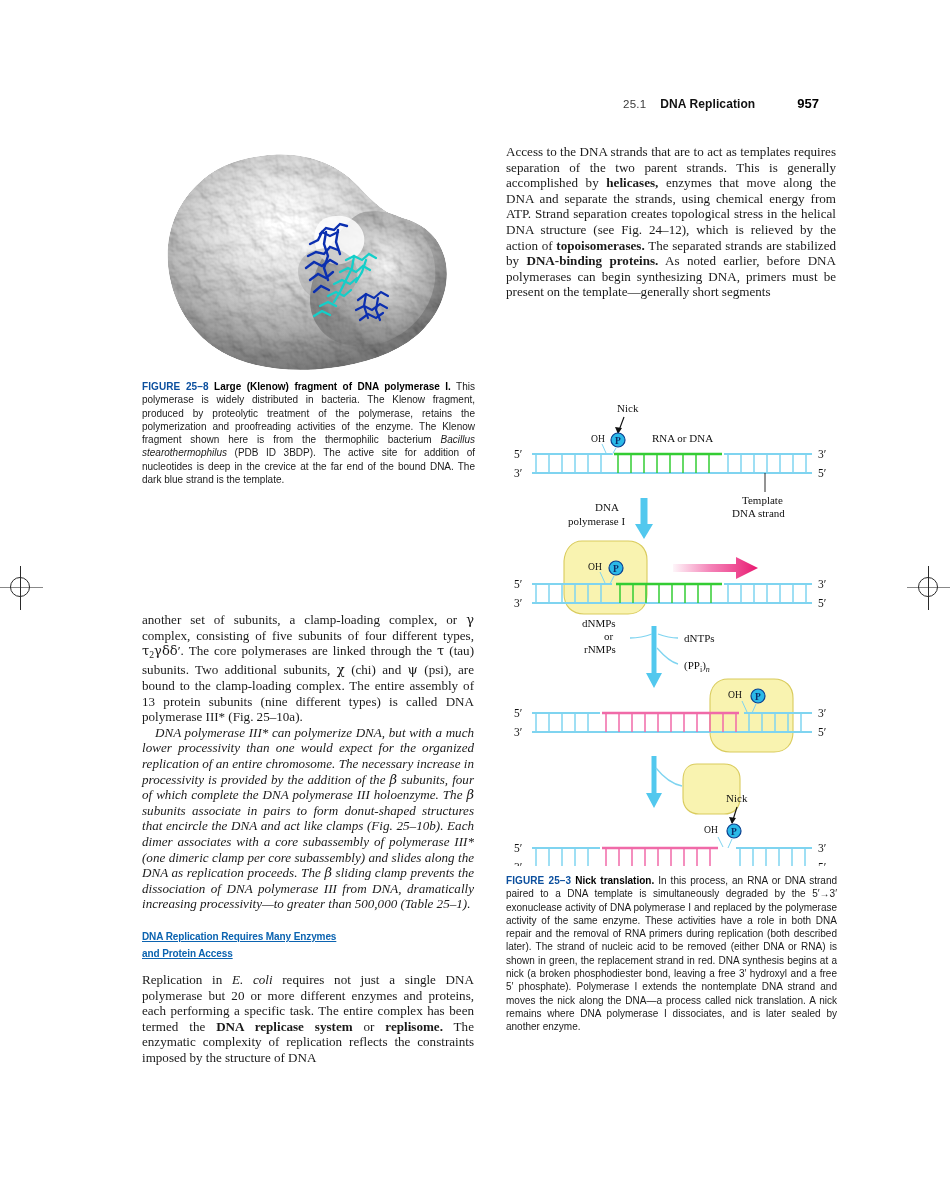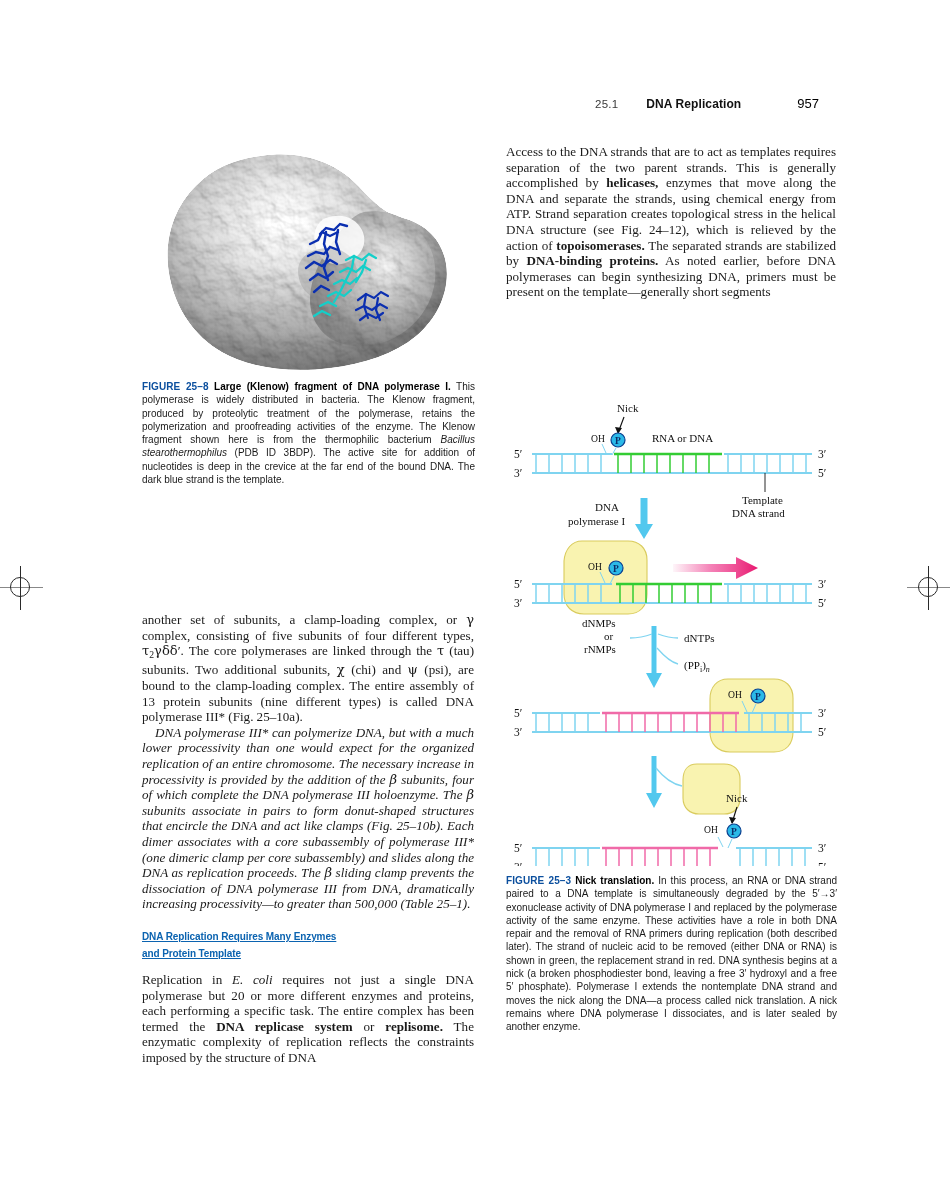--- a/index.html
+++ b/index.html
@@ -17,24 +17,24 @@
   .regmark{position:absolute;width:44px;height:44px;}
   .regmark .ring{position:absolute;left:11px;top:11px;width:20px;height:20px;
     border:1.2px solid #2a2a2a;border-radius:50%;box-sizing:border-box;background:transparent;}
   .regmark .v{position:absolute;left:21px;top:0;width:1.2px;height:44px;background:#2a2a2a;}
   .regmark .h{position:absolute;left:0;top:21px;width:44px;height:1.2px;background:#888;}
   .reg-left{left:-1px;top:566px;}
   .reg-right{right:-1px;top:566px;}
 
   
   .runhead{position:absolute;right:131px;top:96px;display:flex;align-items:baseline;
-    font-family:"Liberation Sans", sans-serif;gap:14px;}
+    font-family:"Liberation Sans", sans-serif;}
   .runhead .sec{font-size:11.5px;color:#3a3a3a;letter-spacing:.2px;}
   .runhead .title{font-size:12px;font-weight:bold;color:#111;margin-left:14px;letter-spacing:.1px;}
-  .runhead .pageno{font-size:13px;font-weight:normal;color:#000;margin-left:42px;}
+  .runhead .pageno{font-size:13px;font-weight:bold;color:#000;margin-left:42px;}
   .col-right{position:absolute;left:506px;top:144px;width:330px;}
 
   
   .body-p{
     font-family:"Liberation Serif", serif;
     font-size:13.1px;line-height:15.6px;
     text-align:justify;
     margin:0;
     -webkit-hyphens:none;hyphens:none;
     word-spacing:-0.1px;
@@ -204,21 +204,21 @@
       with a core subassembly of polymerase III* (one
       dimeric clamp per core subassembly) and slides along
       the DNA as replication proceeds. The <span class="gk">β</span> sliding clamp
       prevents the dissociation of DNA polymerase III from
       DNA, dramatically increasing processivity—to greater
       than 500,000 (Table 25–1).
     </p>
 
     <div style="height:16px;"></div>
     <p class="sec-head">DNA Replication Requires Many Enzymes</p>
-    <p class="sec-head">and Protein Template</p>
+    <p class="sec-head">and Protein Access</p>
     <div style="height:10px;"></div>
 
     <p class="body-p" style="text-indent:0;"><span>Replication in </span><i>E. coli</i><span> requires not just a single DNA polymerase but 20 or more different enzymes and proteins, each performing a specific task. The entire complex has been termed the </span><b>DNA replicase system</b><span> or </span><b>replisome.</b><span> The enzymatic complexity of replication reflects the constraints imposed by the structure of DNA</span></p>
   </div>
 
   <div class="col-right">
     <p class="body-p"><span>Access to the DNA strands that are to act as templates requires separation of the two parent strands. This is generally accomplished by </span><b>helicases,</b><span> enzymes that move along the DNA and separate the strands, using chemical energy from ATP. Strand separation creates topological stress in the helical DNA structure (see Fig. 24–12), which is relieved by the action of </span><b>topoisomerases.</b><span> The separated strands are stabilized by </span><b>DNA-binding proteins.</b><span> As noted earlier, before DNA polymerases can begin synthesizing DNA, primers must be present on the template—generally short segments</span></p>
   </div>
 
   <div class="nick-fig">

